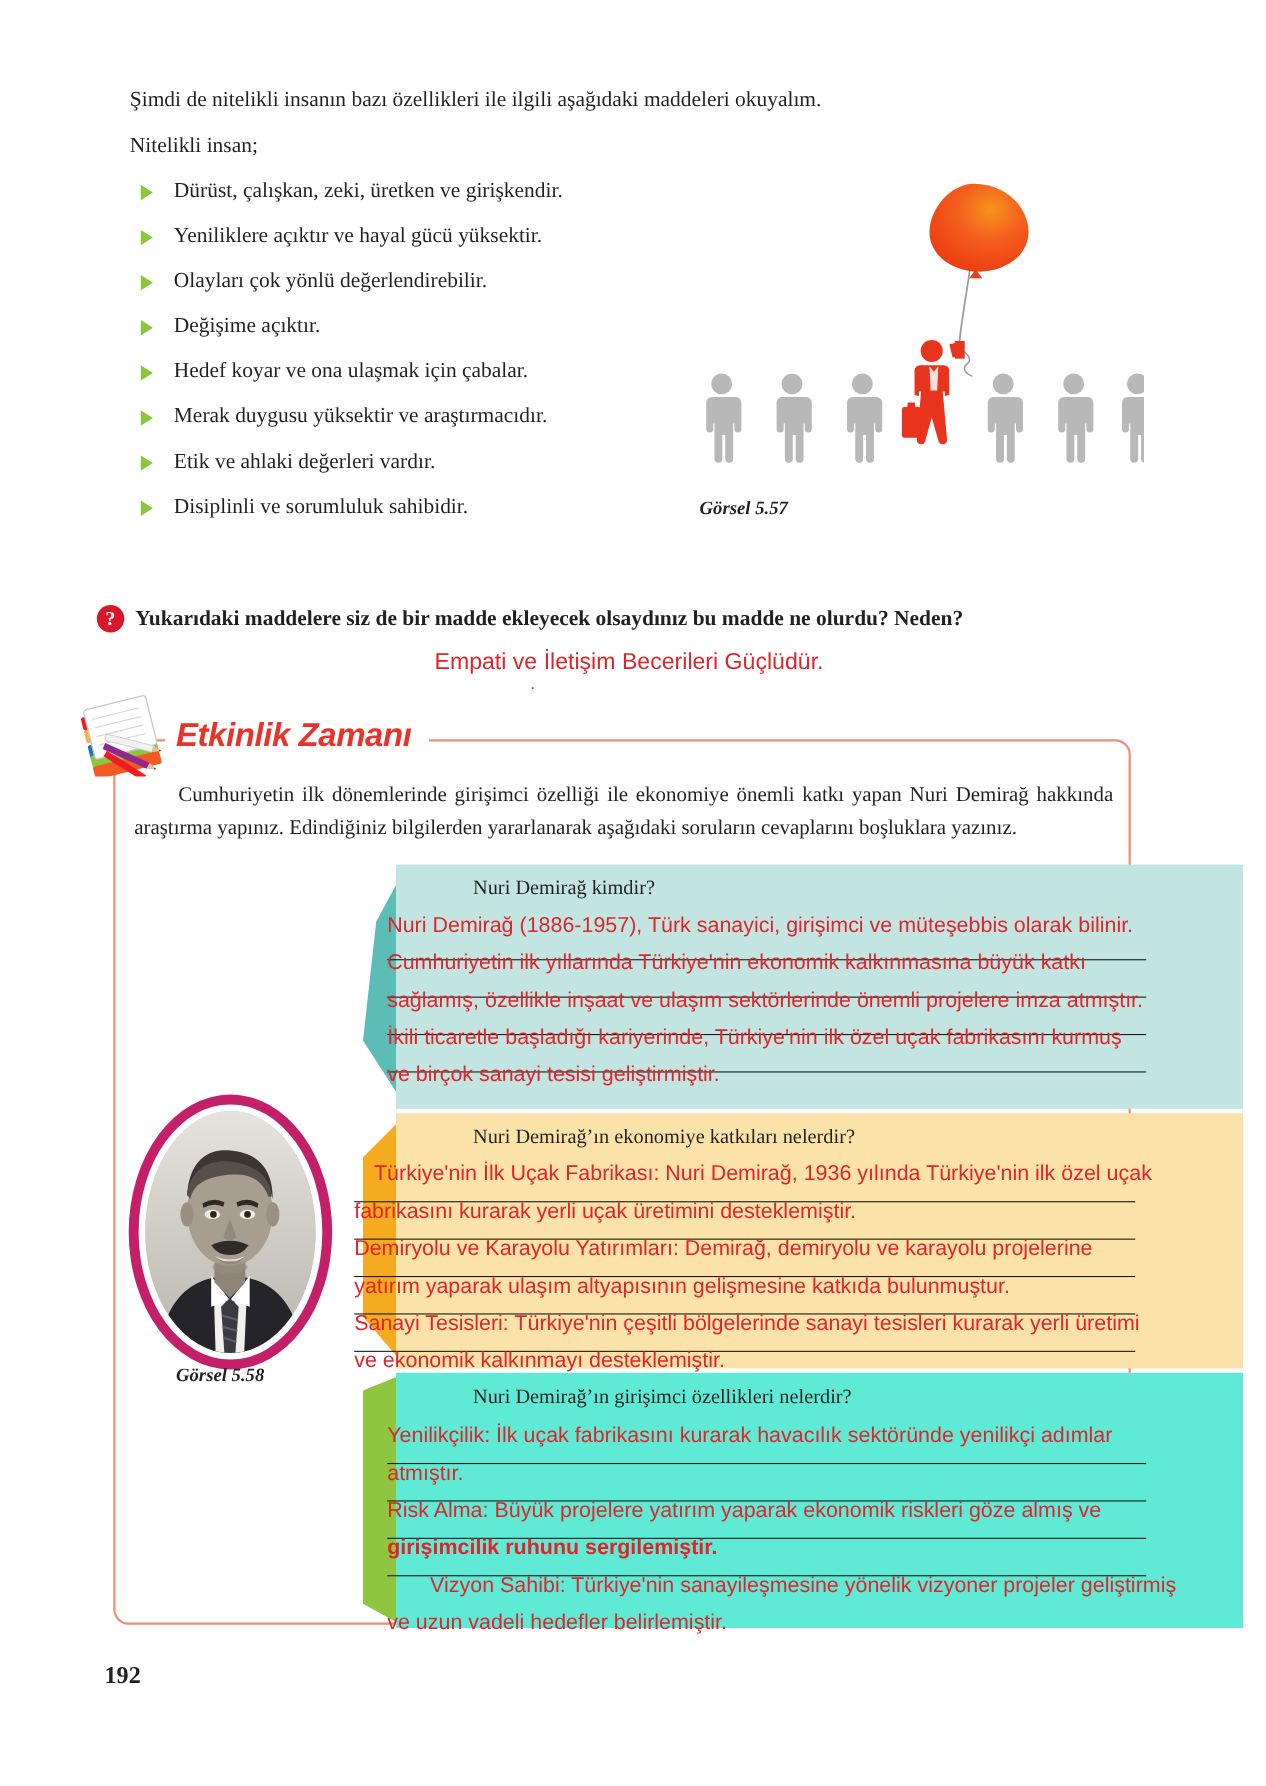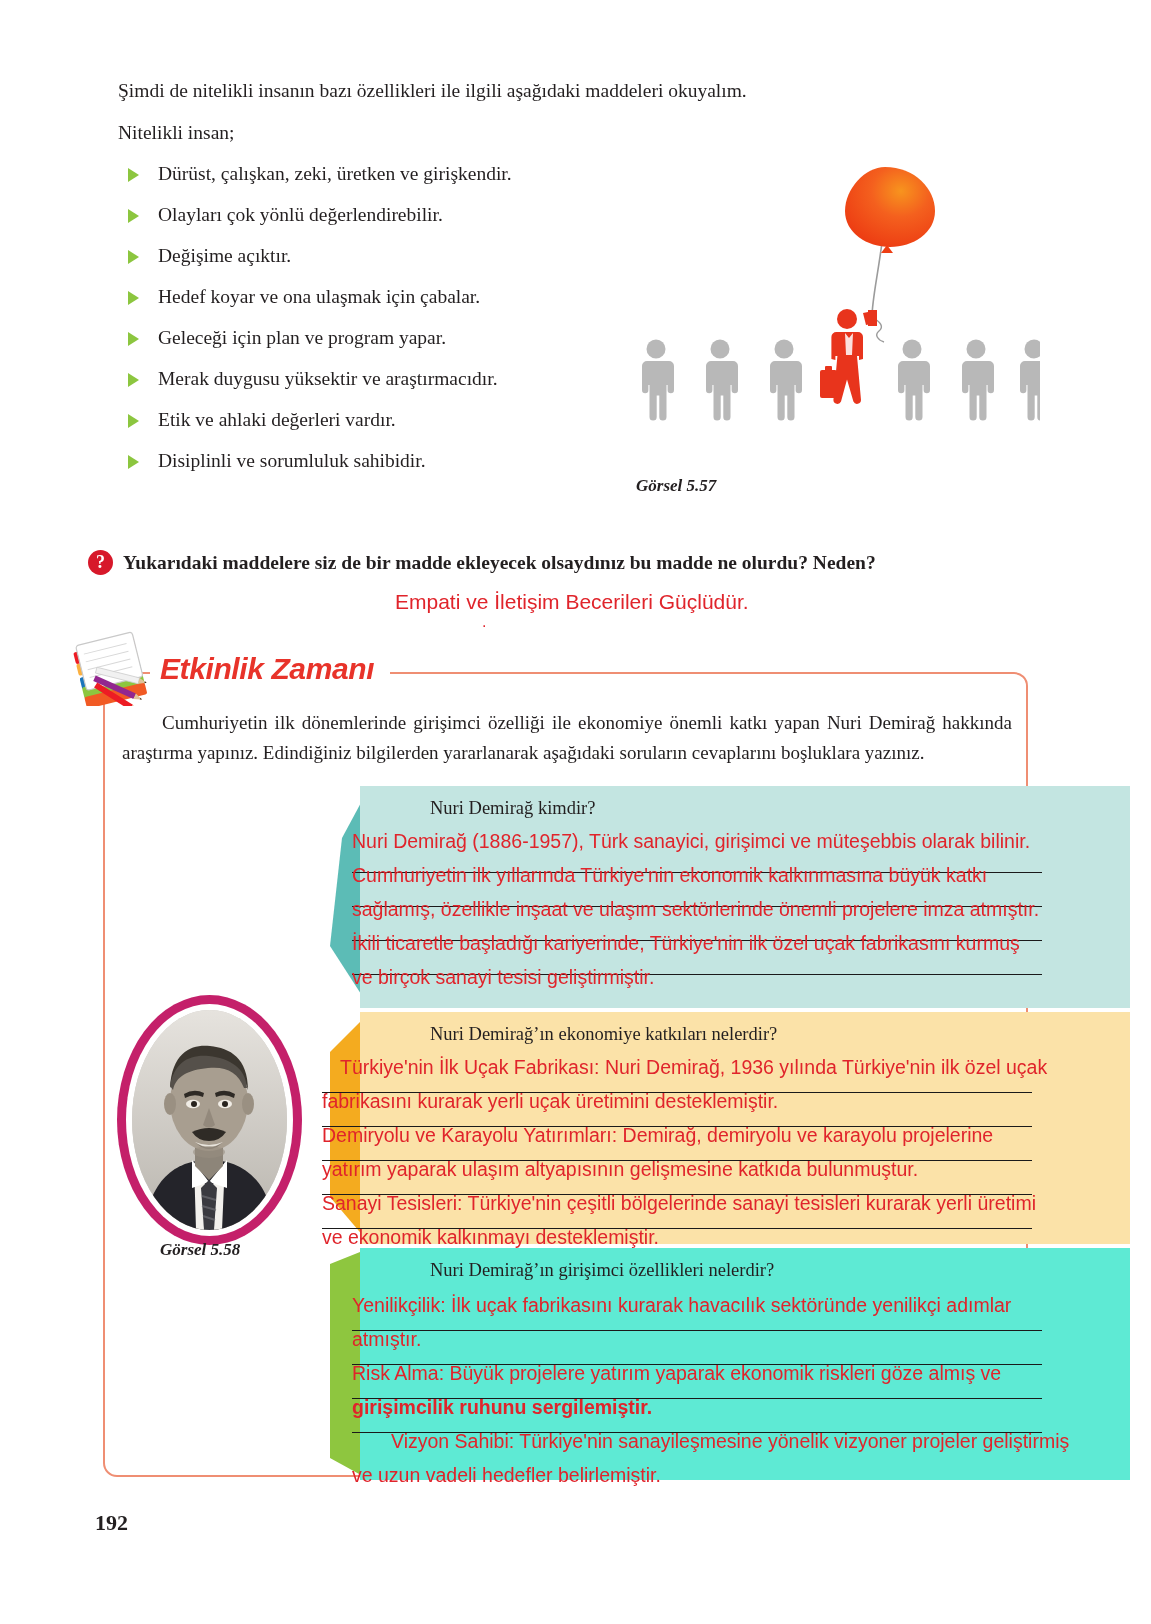--- a/index.html
+++ b/index.html
@@ -71,21 +71,20 @@
   #figure-557 svg { display: block; }
   #caption-557 {
     position: absolute;
     left: 636px;
     top: 452px;
     font-family: "Liberation Serif", serif;
     font-style: italic;
     font-weight: bold;
     font-size: 17px;
     color: #231f20;
-    margin-top: 24px;
   }
 
   
   #question-row {
     position: absolute;
     left: 88px;
     top: 550px;
     display: flex;
     align-items: center;
   }
@@ -308,39 +307,39 @@
   <div class="trait-row">
     <span class="trait-marker">
         <i class="tri"></i>
       </span>
     <span class="trait-text">Dürüst, çalışkan, zeki, üretken ve girişkendir.</span>
   </div>
   <div class="trait-row">
     <span class="trait-marker">
         <i class="tri"></i>
       </span>
+    <span class="trait-text">Yeniliklere açıktır ve hayal gücü yüksektir.</span>
+  </div>
+  <div class="trait-row">
+    <span class="trait-marker">
+        <i class="tri"></i>
+      </span>
     <span class="trait-text">Olayları çok yönlü değerlendirebilir.</span>
   </div>
   <div class="trait-row">
     <span class="trait-marker">
         <i class="tri"></i>
       </span>
     <span class="trait-text">Değişime açıktır.</span>
   </div>
   <div class="trait-row">
     <span class="trait-marker">
         <i class="tri"></i>
       </span>
     <span class="trait-text">Hedef koyar ve ona ulaşmak için çabalar.</span>
-  </div>
-  <div class="trait-row">
-    <span class="trait-marker">
-        <i class="tri"></i>
-      </span>
-    <span class="trait-text">Geleceği için plan ve program yapar.</span>
   </div>
   <div class="trait-row">
     <span class="trait-marker">
         <i class="tri"></i>
       </span>
     <span class="trait-text">Merak duygusu yüksektir ve araştırmacıdır.</span>
   </div>
   <div class="trait-row">
     <span class="trait-marker">
         <i class="tri"></i>

